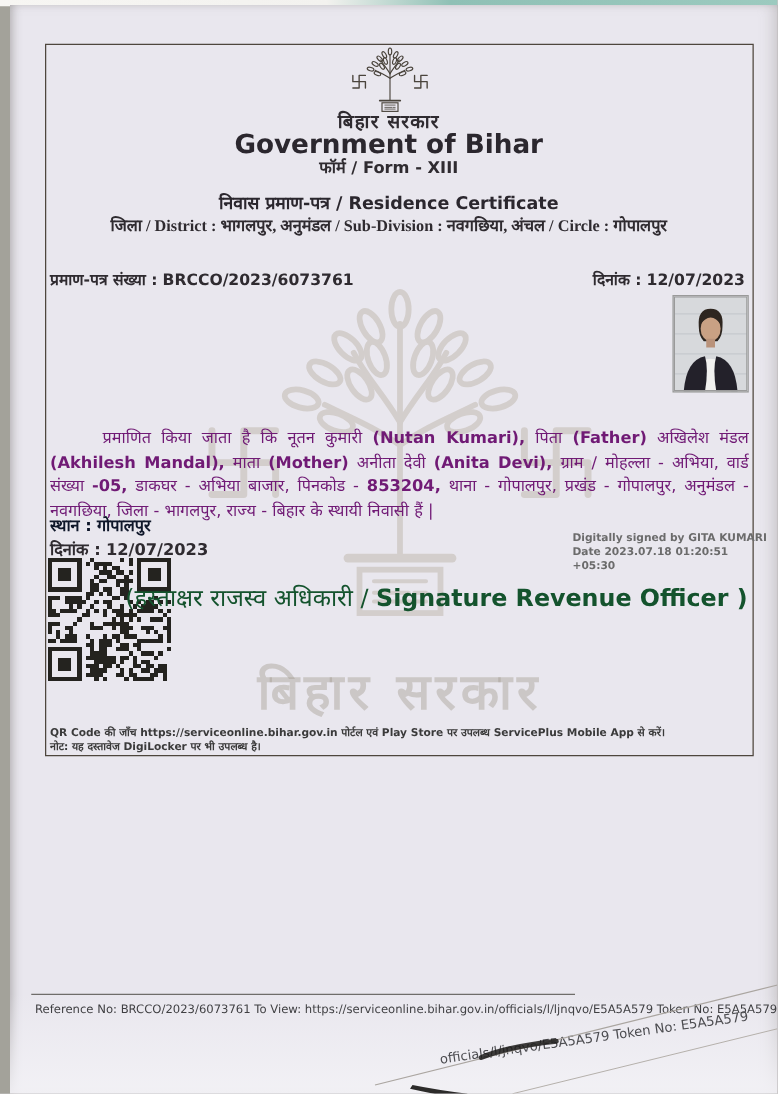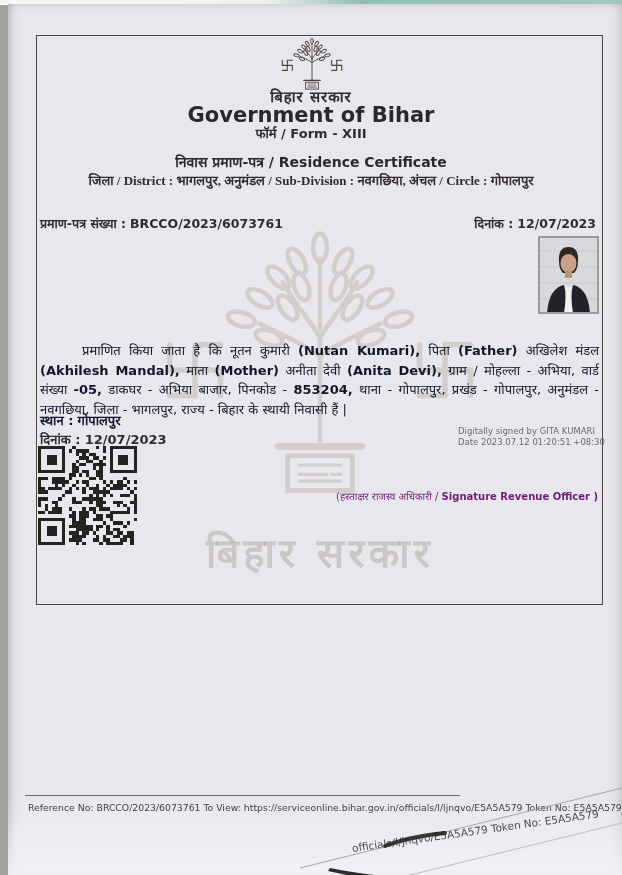--- a/index.html
+++ b/index.html
@@ -31,28 +31,28 @@
   .hdr-form{top:124px;font-size:13px;font-weight:700;color:#2f2b30;}
   .hdr-title{top:152px;font-size:14px;font-weight:700;color:#2b272e;}
   .hdr-district{top:171px;font-size:13px;font-weight:700;color:#2f2b30;white-space:nowrap;font-family:Liberation Serif, serif;}
   .meta-left{left:40px;top:215px;font-size:12.5px;color:#2f2b30;}
   .meta-right{right:26px;top:215px;font-size:12.5px;color:#2f2b30;}
   .meta-label{font-weight:600;}
   .meta-value{font-weight:700;}
   .photo{left:538px;top:236px;width:59px;height:76px;border:1px solid #9a9a9a;background:#d7d9dc;}
   .body-text{
     left:40px;top:341px;width:559px;
-    font-size:13px;line-height:19.6px;color:#0f172a;
+    font-size:13px;line-height:19.6px;color:#701a75;
     text-align:justify;text-indent:42px;
   }
   .place-line{left:40px;top:411px;font-size:13px;color:#0f172a;}
   .date-line2{left:40px;top:430px;font-size:13px;color:#2f2b30;}
   .qr-box{left:38px;top:446px;width:99px;height:99px;}
-  .digsig{left:458px;top:426px;width:160px;font-size:8.5px;line-height:11px;font-weight:400;color:#6b6b6b;}
-  .officer{right:24px;top:489px;font-size:10px;color:#701a75;white-space:nowrap;}
+  .digsig{left:458px;top:426px;width:160px;font-size:8.5px;line-height:11px;font-weight:700;color:#6b6b6b;}
+  .officer{right:24px;top:465px;font-size:19px;color:#14532d;white-space:nowrap;}
   .officer .en{font-weight:700;}
   .note{left:40px;top:582px;width:545px;font-size:8.5px;line-height:10.5px;font-weight:700;color:#3a3a3a;}
   .watermark-svg{left:158px;top:222px;width:324px;height:278px;color:#c2bab1;opacity:.55;z-index:4;}
   .wm-text{left:120px;top:524px;width:400px;text-align:center;font-size:40px;font-weight:700;
     color:rgba(163,154,144,.42);letter-spacing:4px;z-index:4;white-space:nowrap;}
   .divider{left:25px;top:795px;width:435px;height:0;border-top:1px solid #6f6d6a;z-index:5;}
   .ref-line{left:28px;top:802px;width:580px;font-size:9.3px;color:#3f3f42;z-index:5;white-space:nowrap;}
   .under-text{left:352px;top:842px;font-size:10.5px;color:#4c4c50;z-index:6;
     transform:rotate(-8deg);transform-origin:left center;white-space:nowrap;}
   .marks-svg{left:0;top:0;width:622px;height:875px;z-index:6;pointer-events:none;}
@@ -443,26 +443,30 @@
           <rect x="21.5" y="0.5" width="7" height="7" fill="none" stroke="#24231f" stroke-width="1"></rect>
           <rect x="23.5" y="2.5" width="3" height="3"></rect>
           <rect x="0.5" y="21.5" width="7" height="7" fill="none" stroke="#24231f" stroke-width="1"></rect>
           <rect x="2.5" y="23.5" width="3" height="3"></rect>
         </g>
       </svg>
   </div>
 
   <div class="abs digsig">
     <div>Digitally signed by GITA KUMARI</div>
-    <div>Date 2023.07.12 01:20:51 +08:30</div>
+    <div>Date 2023.07.18 01:20:51 +05:30</div>
   </div>
   <div class="abs officer">
     <span class="hi">(हस्ताक्षर राजस्व अधिकारी / </span><span class="en">Signature Revenue Officer )</span>
   </div>
 
+  <div class="abs note">
+    <div>QR Code की जाँच https://serviceonline.bihar.gov.in पोर्टल एवं Play Store पर उपलब्ध ServicePlus Mobile App से करें।</div>
+    <div>नोट: यह दस्तावेज DigiLocker पर भी उपलब्ध है।</div>
+  </div>
 
   <div class="abs divider"></div>
   <div class="abs ref-line">Reference No: BRCCO/2023/6073761 To View: https://serviceonline.bihar.gov.in/officials/l/ljnqvo/E5A5A579 Token No: E5A5A579</div>
   <div class="under-sheet"></div>
   <div class="abs under-text">officials/l/jnqvo/E5A5A579 Token No: E5A5A579</div>
 
   <svg class="abs marks-svg" viewBox="0 0 622 875">
     <line x1="300" y1="868" x2="622" y2="788" stroke="#aaa5a0" stroke-width="1"></line>
     <line x1="410" y1="875" x2="622" y2="823" stroke="#b5b0ab" stroke-width="0.8"></line>
     <path d="M385 846 q22 -9 60 -13" stroke="#1c1b1a" stroke-width="4" fill="none" stroke-linecap="round" opacity="0.85"></path>

